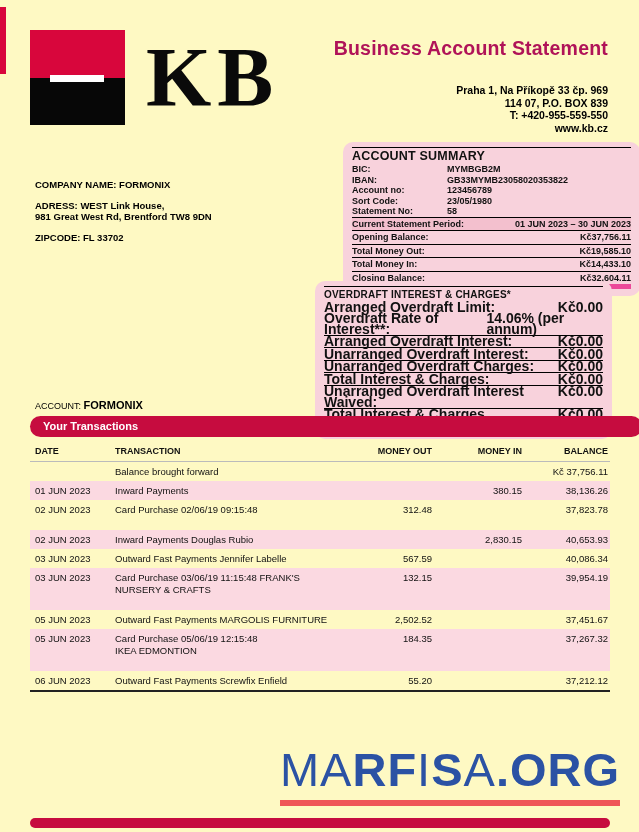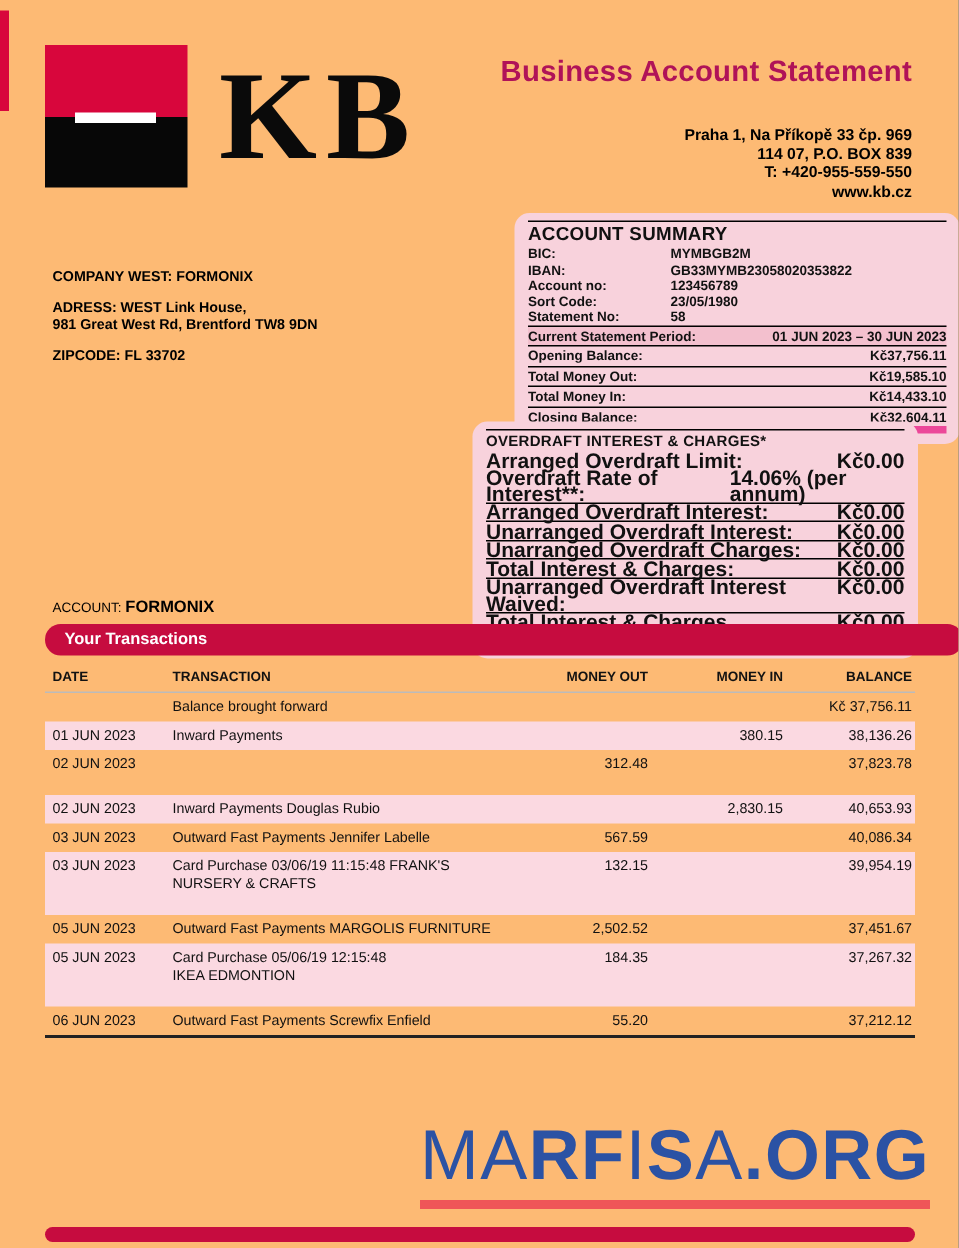--- a/index.html
+++ b/index.html
@@ -9,21 +9,21 @@
     --pink-box:#F8D2DC;
     --pink-row:#FBD9E1;
     --pink-hl:#F3C0CE;
     --wm-blue:#2B52A4;
     --wm-coral:#EF5558;
     --ink:#111;
   }
   *{margin:0;padding:0;box-sizing:border-box;}
   html,body{background:#888;}
   body{font-family:"Liberation Sans","DejaVu Sans",sans-serif;}
-  .page{position:relative;width:639px;height:832px;background:#fdba74;margin:0 auto;overflow:hidden;color:var(--ink);}
+  .page{position:relative;width:639px;height:832px;background:#fef9c3;margin:0 auto;overflow:hidden;color:var(--ink);}
 
   
   .edge-strip{position:absolute;left:0;top:7px;width:6px;height:67px;background:var(--kb-red);}
 
   
   .logo-square{position:absolute;left:30px;top:30px;width:95px;height:95px;}
   .sq-red{position:absolute;left:0;top:0;width:95px;height:48px;background:var(--kb-red);}
   .sq-black{position:absolute;left:0;top:48px;width:95px;height:47px;background:#070707;}
   .sq-bar{position:absolute;left:20px;top:45px;width:54px;height:7px;background:#fff;}
   .logo-kb{position:absolute;left:146px;top:30px;font-family:"Liberation Serif","DejaVu Serif",serif;font-weight:bold;font-size:84px;line-height:95px;letter-spacing:6px;color:#0a0a0a;}
@@ -92,21 +92,21 @@
 
   <div class="doc-title">Business Account Statement</div>
   <div class="bank-address">
     <div>Praha 1, Na Příkopě 33 čp. 969</div>
     <div>114 07, P.O. BOX 839</div>
     <div>T: +420-955-559-550</div>
     <div>www.kb.cz</div>
   </div>
 
   <div class="company-block">
-    <div>COMPANY WEST: FORMONIX</div>
+    <div>COMPANY NAME: FORMONIX</div>
     <div class="gap"></div>
     <div>ADRESS: WEST Link House,</div>
     <div>981 Great West Rd, Brentford TW8 9DN</div>
     <div class="gap"></div>
     <div>ZIPCODE: FL 33702</div>
   </div>
 
   <div class="pink-box summary-box">
     <div class="box-inner">
       <div class="box-title">ACCOUNT SUMMARY</div>
@@ -227,20 +227,21 @@
           <div class="col-txn">
             <div>Inward Payments</div>
           </div>
           <div class="col-out"></div>
           <div class="col-in">380.15</div>
           <div class="col-bal">38,136.26</div>
         </div>
         <div class="txn-row tall">
           <div class="col-date">02 JUN 2023</div>
           <div class="col-txn">
+            <div>Card Purchase 02/06/19 09:15:48</div>
           </div>
           <div class="col-out">312.48</div>
           <div class="col-in"></div>
           <div class="col-bal">37,823.78</div>
         </div>
         <div class="txn-row shaded">
           <div class="col-date">02 JUN 2023</div>
           <div class="col-txn">
             <div>Inward Payments Douglas Rubio</div>
           </div>

